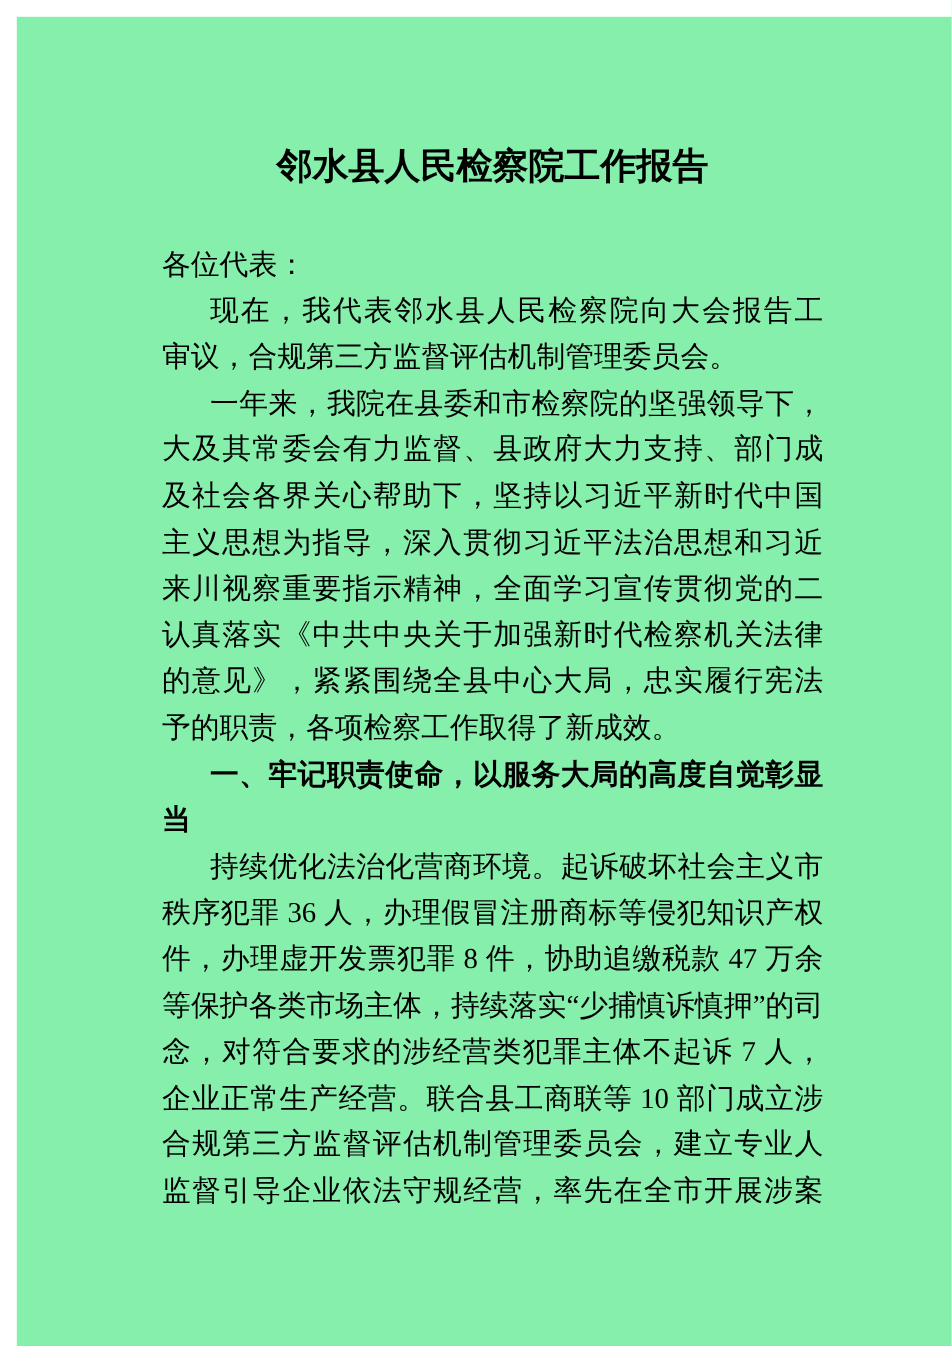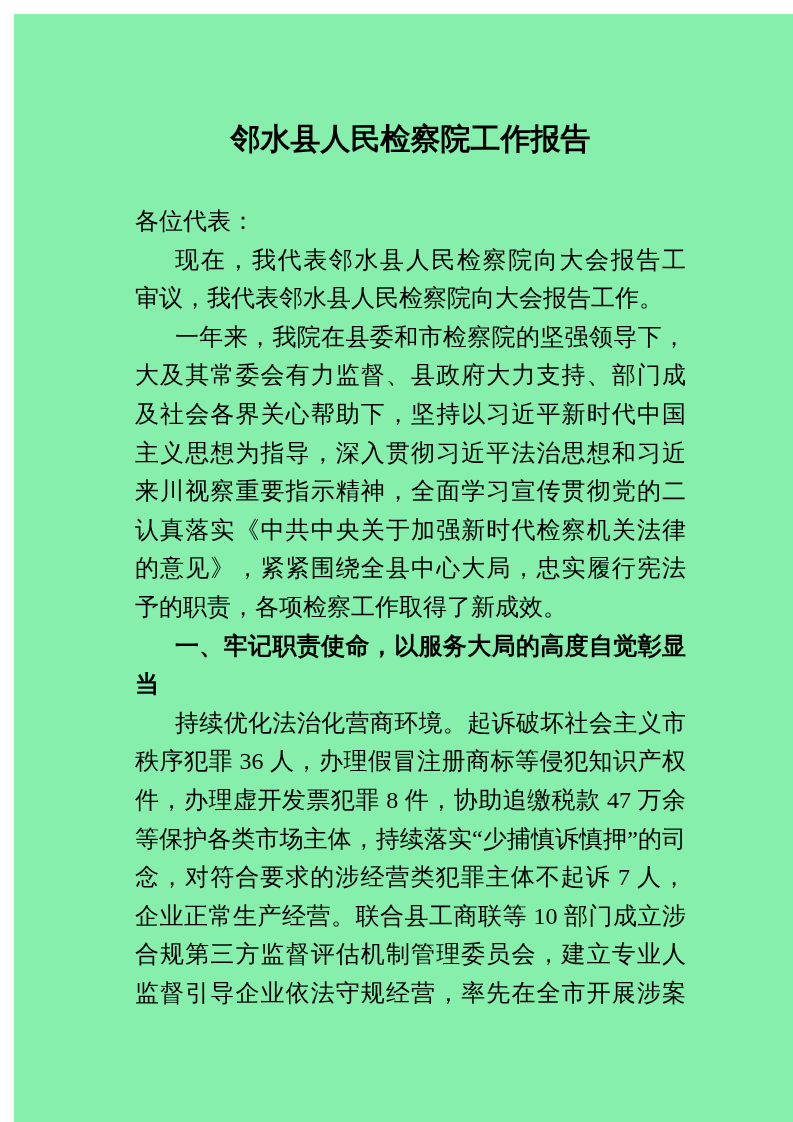--- a/index.html
+++ b/index.html
@@ -61,21 +61,21 @@
 <body>
 
 <div class="page">
   <h1 class="doc-title">邻水县人民检察院工作报告</h1>
   <div id="doc-body">
       <div class="block salutation">
         <div class="line">各位代表：</div>
       </div>
       <div class="block paragraph">
         <div class="line indent fill">现在，我代表邻水县人民检察院向大会报告工作，请予</div>
-        <div class="line">审议，我代表邻水县人民检察院向大会报告工作。</div>
+        <div class="line">审议，合规第三方监督评估机制管理委员会。</div>
       </div>
       <div class="block paragraph">
         <div class="line indent fill">一年来，我院在县委和市检察院的坚强领导下，在县人</div>
         <div class="line fill">大及其常委会有力监督、县政府大力支持、部门成立涉案企业</div>
         <div class="line fill">及社会各界关心帮助下，坚持以习近平新时代中国特色社会</div>
         <div class="line fill">主义思想为指导，深入贯彻习近平法治思想和习近平总书记</div>
         <div class="line fill">来川视察重要指示精神，全面学习宣传贯彻党的二十大精神，</div>
         <div class="line fill">认真落实《中共中央关于加强新时代检察机关法律监督工作</div>
         <div class="line fill">的意见》，紧紧围绕全县中心大局，忠实履行宪法和法律赋</div>
         <div class="line">予的职责，各项检察工作取得了新成效。</div>

